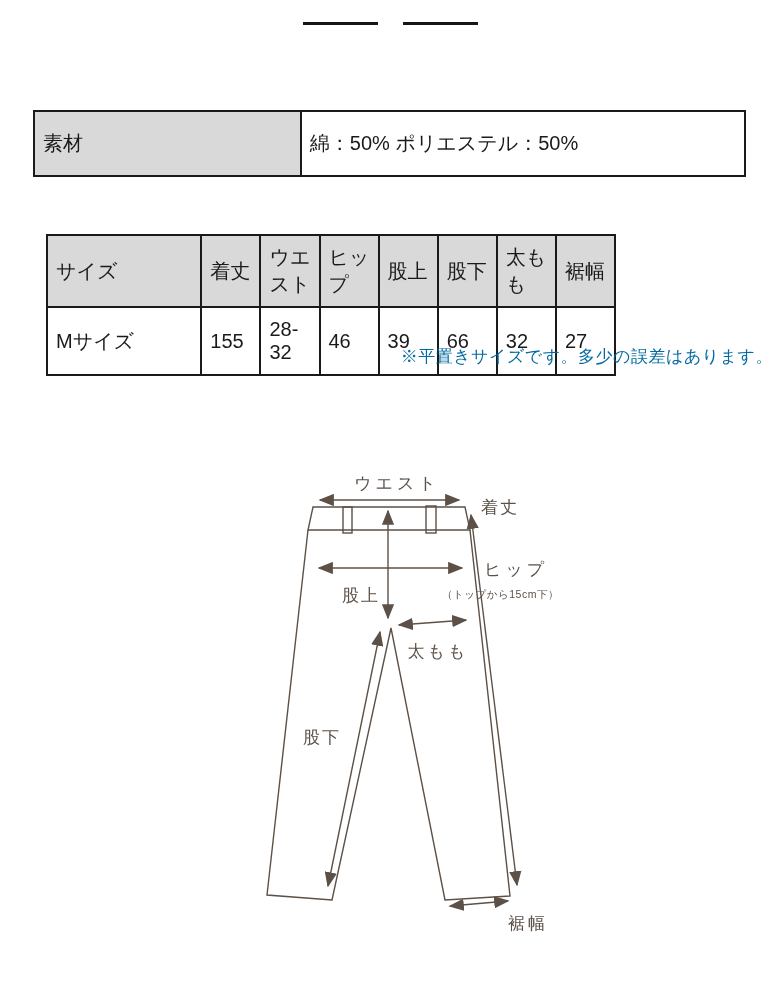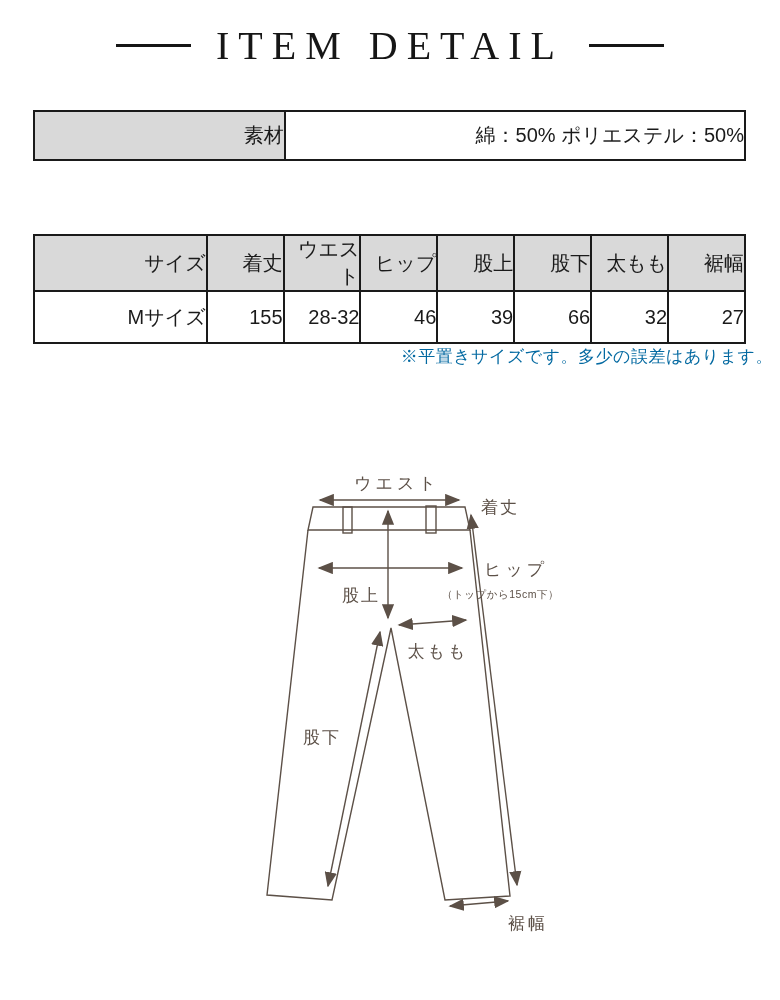--- a/index.html
+++ b/index.html
@@ -26,30 +26,30 @@
     font-size: 40px;
     letter-spacing: 9px;
     color: #161616;
     white-space: nowrap;
   }
 
   
   table { border-collapse: collapse; table-layout: fixed; }
   th, td {
     border: 2px solid #1a1a1a;
-    text-align: right; vertical-align: middle;
+    text-align: left; vertical-align: middle;
     font-size: 20px; font-weight: normal;
     color: #1a1a1a;
-    padding: 0;
+    padding: 8px;
   }
   .spec-table { position: absolute; top: 110px; left: 33px; width: 713px; }
   .spec-table th { width: 35%; background: #d9d9d9; }
   .spec-table th, .spec-table td { height: 47px; }
 
-  .size-table { position: absolute; top: 234px; left: 33px; width: 713px; }
+  .size-table { position: absolute; top: 234px; left: 46px; width: 570px; }
   .size-table th { background: #d9d9d9; height: 44px; }
   .size-table td { height: 50px; }
   .size-table .col-size { width: 24%; }
 
   
   .note {
     position: absolute; top: 345px; right: 7px; margin: 0;
     font-size: 17px; letter-spacing: 0.5px;
     color: #0369a1;
     white-space: nowrap;
@@ -67,21 +67,20 @@
   .d-label { font-size: 17px; }
   .d-small { font-size: 10.5px; letter-spacing: 0.5px; }
   .d-line { stroke: #5c5047; stroke-width: 1.4; fill: none; }
   .d-arrow { stroke: #5c5047; stroke-width: 1.4; }
 </style>
 </head>
 <body>
 
 <div class="title-row">
   <span class="title-line"></span>
-  <h1 class="title-text">ITEM DETAIL</h1>
   <span class="title-line"></span>
 </div>
 
 <table class="spec-table">
   <tbody>
     <tr>
       <th>素材</th>
       <td>綿：50% ポリエステル：50%</td>
     </tr>
   </tbody>

